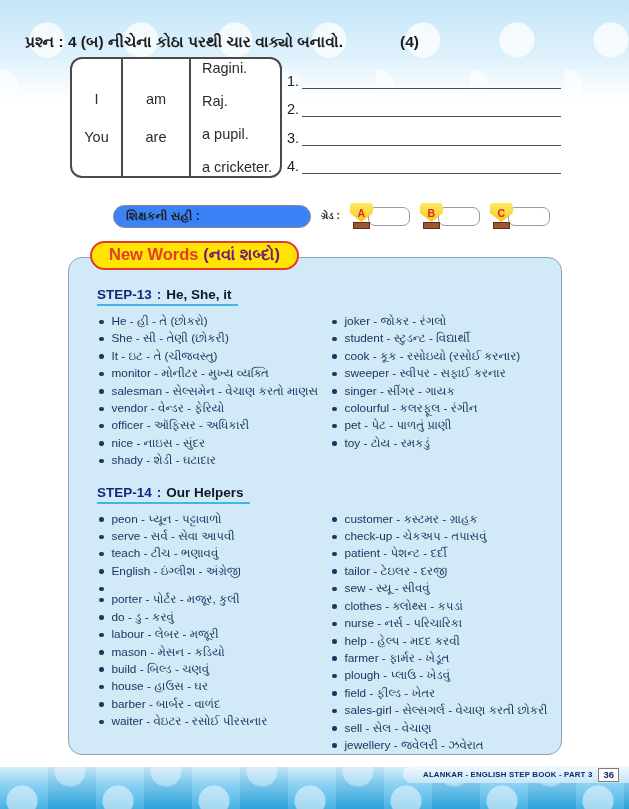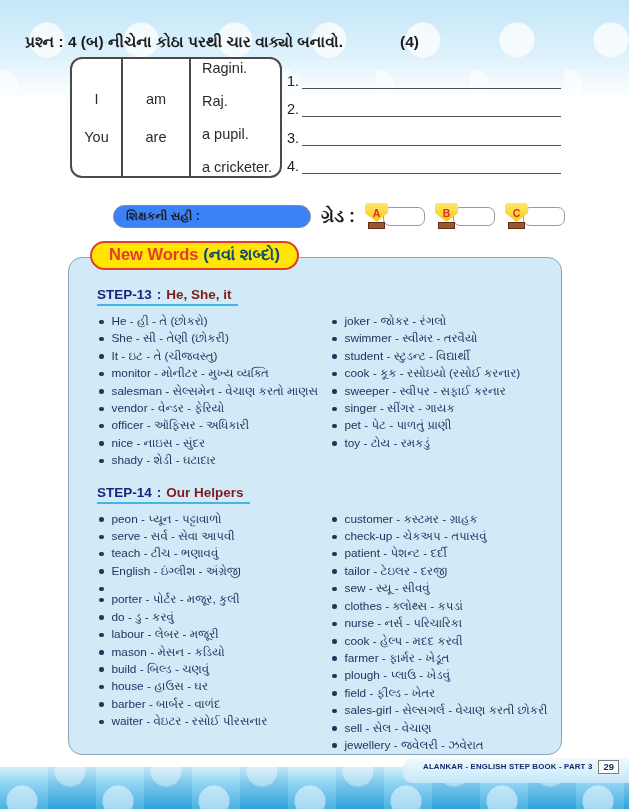--- a/index.html
+++ b/index.html
@@ -41,56 +41,56 @@
   .st-col3 { flex:1; align-items:flex-start; justify-content:space-evenly; gap:16px; padding-left:11px; }
   
   .answers { position:absolute; left:287px; top:60px; width:274px; }
   .answer-row { display:flex; align-items:flex-end; height:28.5px; font-size:14.5px; color:#1d1d1d; }
   .answer-line { flex:1; border-bottom:1.5px solid #4f4f4f; margin-left:3px; align-self:stretch; }
   
   .signature-row { position:absolute; left:113px; top:202px; display:flex; align-items:center; height:28px; }
   .sig-pill { width:198px; height:23px; border:1.5px solid #8a8a8a; border-radius:13px; background:#3b82f6;
     display:flex; align-items:center; padding-left:12px; box-sizing:border-box;
     font-weight:bold; font-size:12px; color:#1d1d1d; }
-  .grade-label { margin-left:10px; margin-right:9px; font-weight:bold; font-size:18px; color:#1d1d1d; }
+  .grade-label { margin-left:10px; margin-right:9px; font-weight:bold; font-size:10px; color:#1d1d1d; }
   .grade-group { display:flex; align-items:center; margin-right:9px; }
   .trophy { position:relative; z-index:2; display:flex; flex-direction:column; align-items:center; width:25px; }
   .shield { width:23px; height:19px; background:linear-gradient(180deg,#ffe866,#f6c91c);
     clip-path:polygon(6% 0,94% 0,100% 16%,100% 52%,50% 100%,0 52%,0 16%);
     display:flex; align-items:center; justify-content:center;
     filter:drop-shadow(0 0 1px #c97a1a); }
   .grade-letter { font-size:10.5px; font-weight:bold; color:#e02b1e; }
   .trophy-base { width:17px; height:7px; background:#9c5633; border:1px solid #5f2f18;
     box-sizing:border-box; }
   .grade-box { width:42px; height:19px; border:1.5px solid #9a9a9a; border-radius:7px;
     background:#fff; margin-left:-6px; box-sizing:border-box; }
   
   .new-words-panel { position:absolute; left:68px; top:257px; width:494px; height:498px;
     background:#d2e9f7; border:1.5px solid #8ba3b8; border-radius:14px; box-sizing:border-box; }
   .new-words-pill { position:absolute; left:90px; top:241px; z-index:2;
     background:#ffe500; border:2.5px solid #e43b2e; border-radius:20px;
     padding:2px 17px 4px; font-weight:bold; font-size:16.5px; white-space:nowrap; }
-  .nw-en { color:#e43b2e;margin-top:16px; } .nw-gu { color:#0c4a6e; }
+  .nw-en { color:#e43b2e;margin-top:16px; } .nw-gu { color:#701a75; }
   .panel-inner { padding:27px 12px 0 28px; }
   .step-section { margin-bottom:13px; }
   .step-heading { display:inline-block; border-bottom:2.5px solid #41b6e8; padding:0 6px 2px 0;
     font-size:13.5px; font-weight:bold; margin-bottom:7px; }
   .step-label { color:#17277e; }
   .step-sep { color:#17277e; margin:0 5px; }
-  .step-title { color:#7f1d1d; }
+  .step-title { color:#0f172a; }
   .word-columns { display:flex; align-items:flex-start; }
   .word-col { width:233px; } .word-col.right { flex:1; }
   .word-item { display:flex; align-items:flex-start; font-size:11.8px; color:#1f3560;
     line-height:17.4px; }
   .bullet { width:4.5px; height:4.5px; border-radius:50%; background:#1f3560;
     margin:6.5px 8px 0 2px; flex:none; }
   .word-text { white-space:nowrap; }
   
   .footer-bar { position:absolute; right:0; bottom:26px; height:17px; z-index:3;
-    padding:0 10px 8px 20px; border-radius:9px 0 0 9px;
+    padding:0 10px 0 20px; border-radius:9px 0 0 9px;
     background:linear-gradient(180deg,#f2fafe,#c3e6f8);
     display:flex; align-items:center; gap:6px; }
   .book-title { font-size:7.8px; font-weight:bold; color:#14276b; letter-spacing:.2px; }
   .page-box { background:#fff; border:1.5px solid #7d7d7d; padding:0 4px; font-size:9.5px;
     font-weight:bold; color:#14276b; line-height:12px; }
 </style>
 </head>
 <body>
 
 <div class="top-band"></div>
@@ -223,37 +223,37 @@
               <span class="word-text">shady - શેડી - ઘટાદાર</span>
             </div>
           </div>
         <div class="word-col right">
             <div class="word-item">
               <span class="bullet"></span>
               <span class="word-text">joker - જોકર - રંગલો</span>
             </div>
             <div class="word-item">
               <span class="bullet"></span>
-              <span class="word-text">swimmer - સ્વીમર - તરવૈયો</span>
-            </div>
-            <div class="word-item">
-              <span class="bullet"></span>
               <span class="word-text">student - સ્ટુડન્ટ - વિદ્યાર્થી</span>
             </div>
             <div class="word-item">
               <span class="bullet"></span>
               <span class="word-text">cook - કૂક - રસોઇયો (રસોઈ કરનાર)</span>
             </div>
             <div class="word-item">
               <span class="bullet"></span>
               <span class="word-text">sweeper - સ્વીપર - સફાઈ કરનાર</span>
             </div>
             <div class="word-item">
               <span class="bullet"></span>
               <span class="word-text">singer - સીંગર - ગાયક</span>
+            </div>
+            <div class="word-item">
+              <span class="bullet"></span>
+              <span class="word-text">colourful - કલરફૂલ - રંગીન</span>
             </div>
             <div class="word-item">
               <span class="bullet"></span>
               <span class="word-text">pet - પેટ - પાળતું પ્રાણી</span>
             </div>
             <div class="word-item">
               <span class="bullet"></span>
               <span class="word-text">toy - ટોય - રમકડું</span>
             </div>
           </div>
@@ -342,21 +342,21 @@
             <div class="word-item">
               <span class="bullet"></span>
               <span class="word-text">clothes - ક્લોથ્સ - કપડાં</span>
             </div>
             <div class="word-item">
               <span class="bullet"></span>
               <span class="word-text">nurse - નર્સ - પરિચારિકા</span>
             </div>
             <div class="word-item">
               <span class="bullet"></span>
-              <span class="word-text">cook - હેલ્પ - મદદ કરવી</span>
+              <span class="word-text">help - હેલ્પ - મદદ કરવી</span>
             </div>
             <div class="word-item">
               <span class="bullet"></span>
               <span class="word-text">farmer - ફાર્મર - ખેડૂત</span>
             </div>
             <div class="word-item">
               <span class="bullet"></span>
               <span class="word-text">plough - પ્લાઉ - ખેડવું</span>
             </div>
             <div class="word-item">
@@ -377,14 +377,14 @@
             </div>
           </div>
       </div>
     </div>
 
   </div>
 </div>
 
 <div class="footer-bar">
   <span class="book-title">ALANKAR - ENGLISH STEP BOOK - PART 3</span>
-  <span class="page-box">29</span>
+  <span class="page-box">36</span>
 </div>
 
 </body></html>

